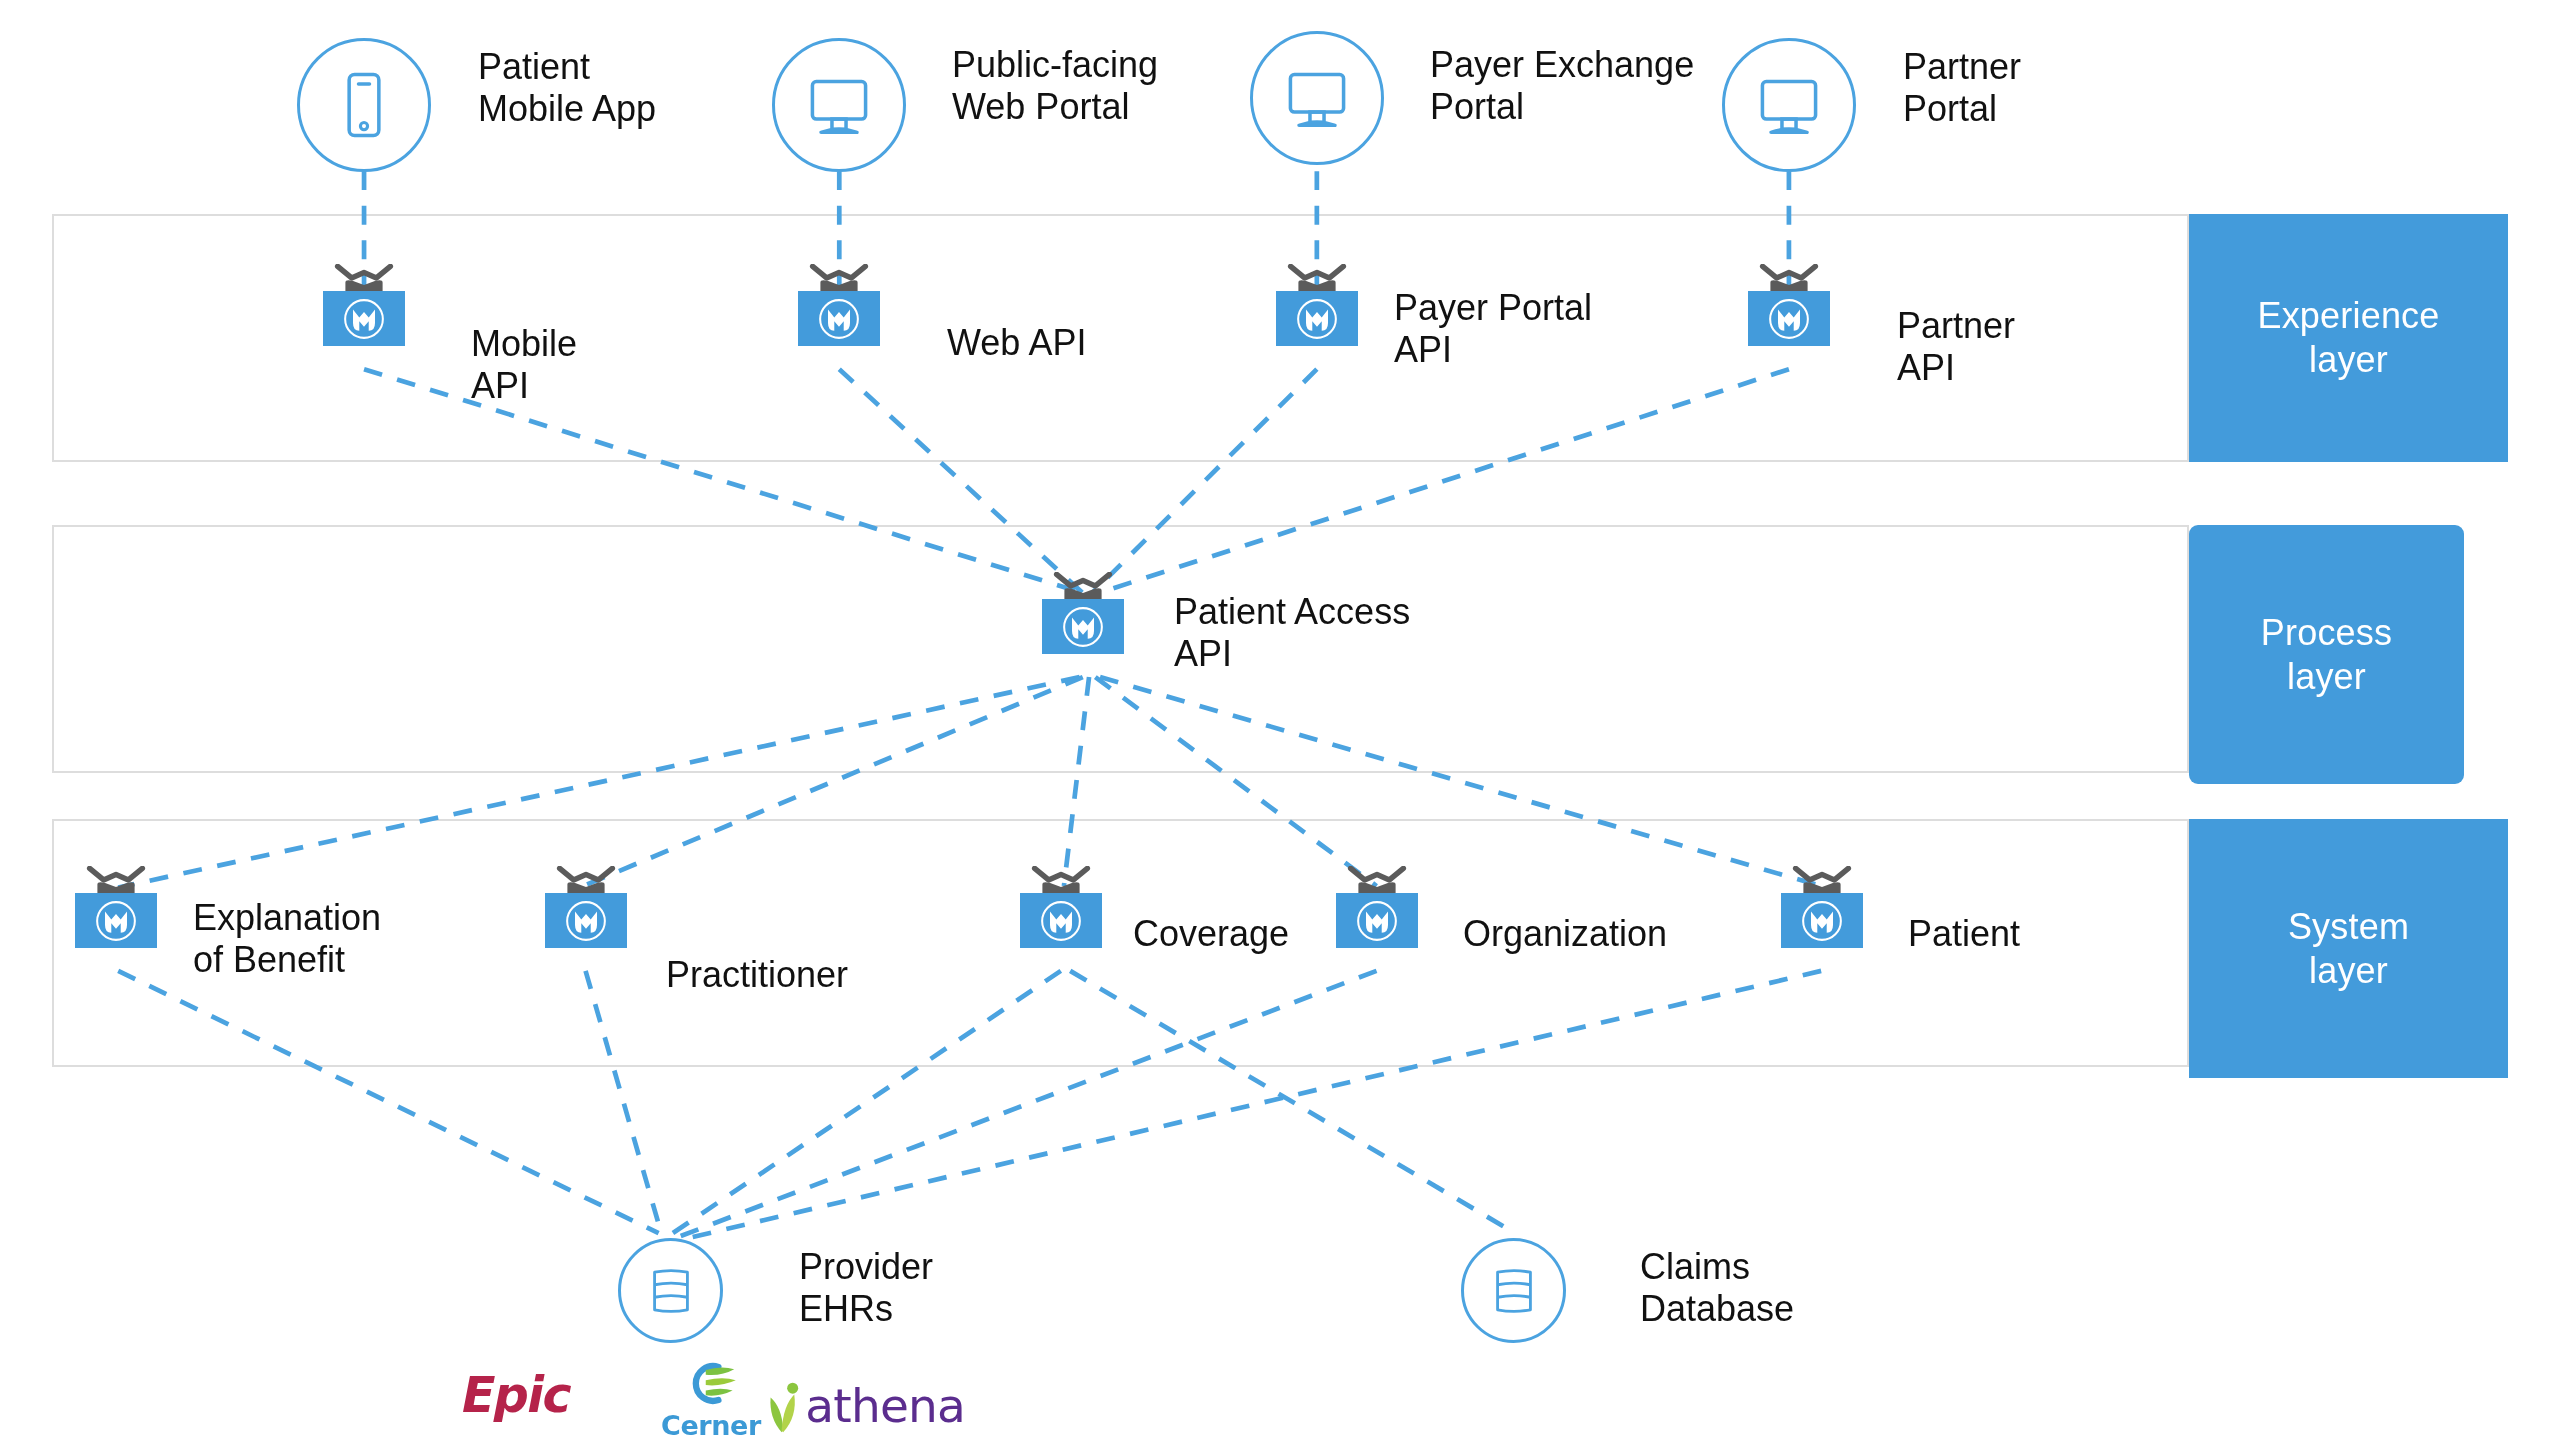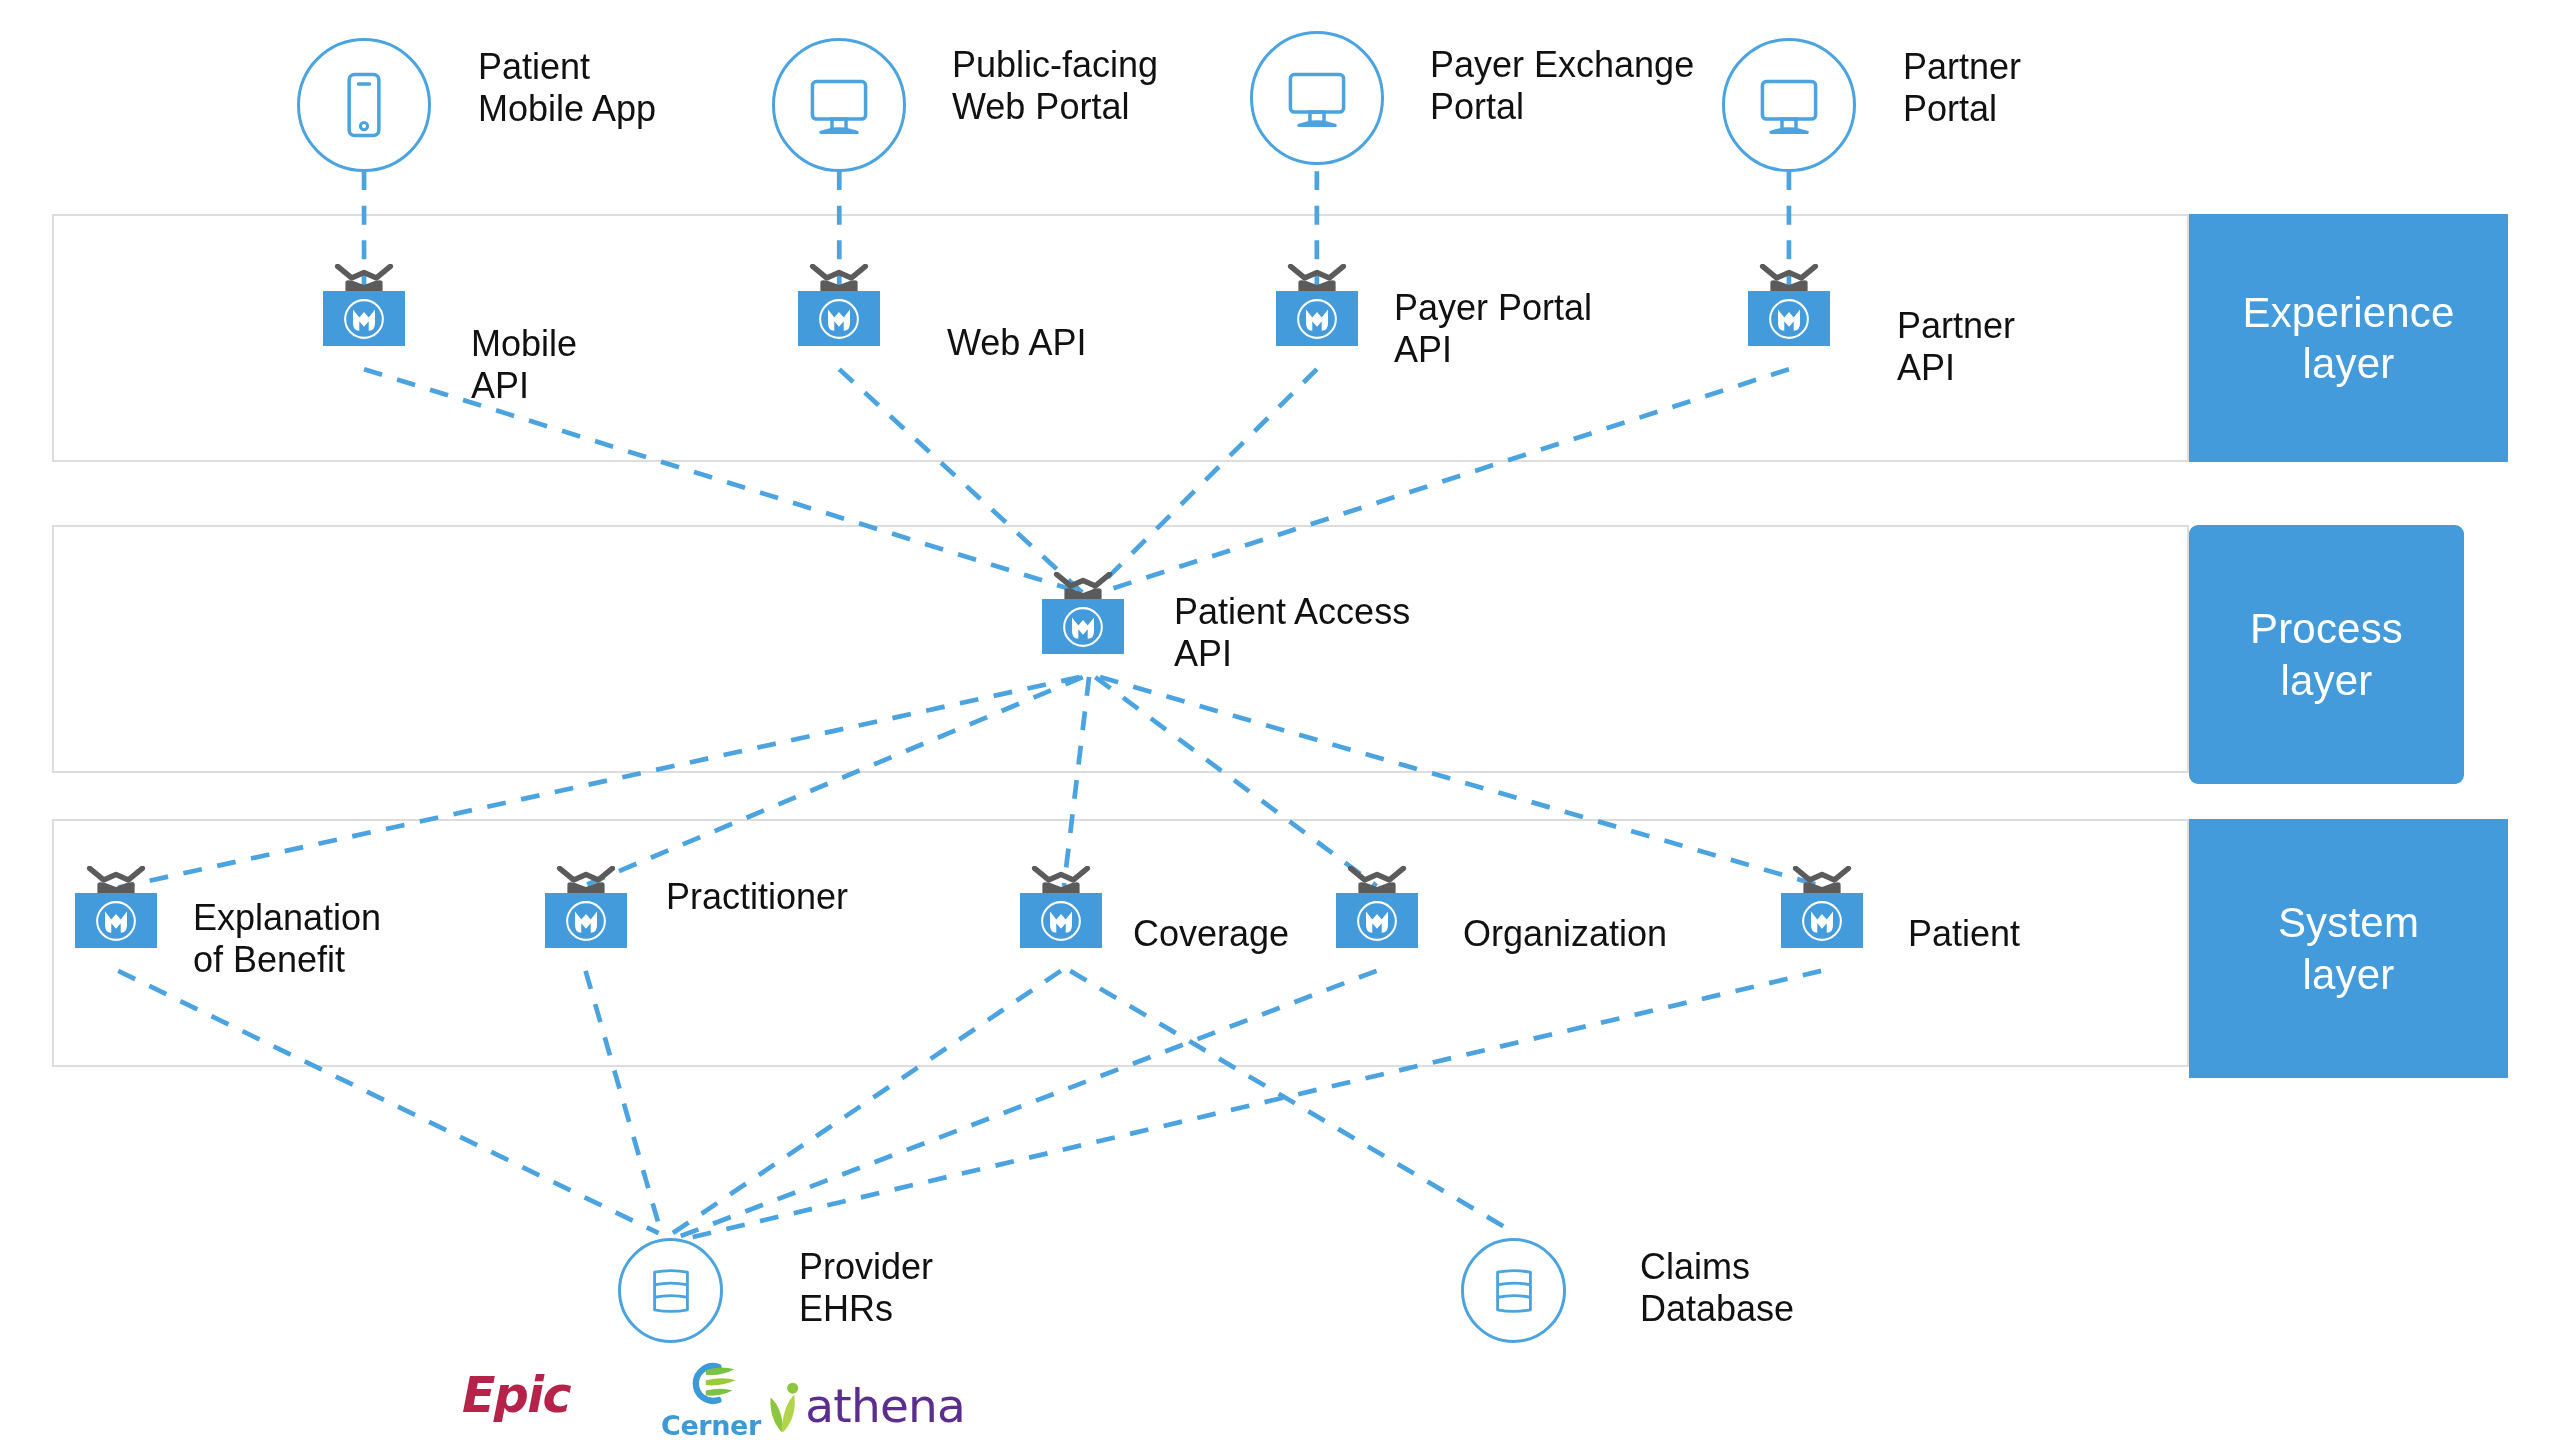--- a/index.html
+++ b/index.html
@@ -32,21 +32,21 @@
   }
   .layer-tab {
     position: absolute;
     box-sizing: border-box;
     background: #439bdb;
     color: #ffffff;
     display: flex;
     align-items: center;
     justify-content: center;
     text-align: center;
-    font-size: 42px;
+    font-size: 36px;
     line-height: 1.22;
     font-weight: 400;
     letter-spacing: 0.2px;
   }
   .layer-tab span { display: block; }
 
   
   #edges {
     position: absolute;
     left: 0; top: 0;
@@ -384,21 +384,21 @@
     <svg class="cap" viewBox="0 0 76 40" xmlns="http://www.w3.org/2000/svg">
       <path d="M4,3 L22,18 L38,11 L54,18 L72,3" fill="none" stroke="#5b5b5b" stroke-width="7" stroke-linecap="round" stroke-linejoin="round"></path>
       <path d="M14,24 Q14,19 24,22 L38,27 L52,22 Q62,19 62,24 L62,40 L14,40 Z" fill="#5b5b5b"></path>
     </svg>
     <div class="body"></div>
     <svg class="mule" viewBox="0 0 56 56" xmlns="http://www.w3.org/2000/svg">
       <circle cx="28" cy="28" r="24" fill="none" stroke="#ffffff" stroke-width="2.6"></circle>
       <path d="M14,16 L14,33 Q14,43 22,43 L22,31 L28,38 L34,31 L34,43 Q42,43 42,33 L42,16 L34,26 L28,19 L22,26 Z" fill="#ffffff"></path>
     </svg>
   </div>
-  <div class="api-label" style="left:666px; top:876px;">Practitioner</div>
+  <div class="api-label" style="left:666px; top:954px;">Practitioner</div>
 
   <div class="api-node" style="left:1020px; top:893px;">
     <svg class="cap" viewBox="0 0 76 40" xmlns="http://www.w3.org/2000/svg">
       <path d="M4,3 L22,18 L38,11 L54,18 L72,3" fill="none" stroke="#5b5b5b" stroke-width="7" stroke-linecap="round" stroke-linejoin="round"></path>
       <path d="M14,24 Q14,19 24,22 L38,27 L52,22 Q62,19 62,24 L62,40 L14,40 Z" fill="#5b5b5b"></path>
     </svg>
     <div class="body"></div>
     <svg class="mule" viewBox="0 0 56 56" xmlns="http://www.w3.org/2000/svg">
       <circle cx="28" cy="28" r="24" fill="none" stroke="#ffffff" stroke-width="2.6"></circle>
       <path d="M14,16 L14,33 Q14,43 22,43 L22,31 L28,38 L34,31 L34,43 Q42,43 42,33 L42,16 L34,26 L28,19 L22,26 Z" fill="#ffffff"></path>

